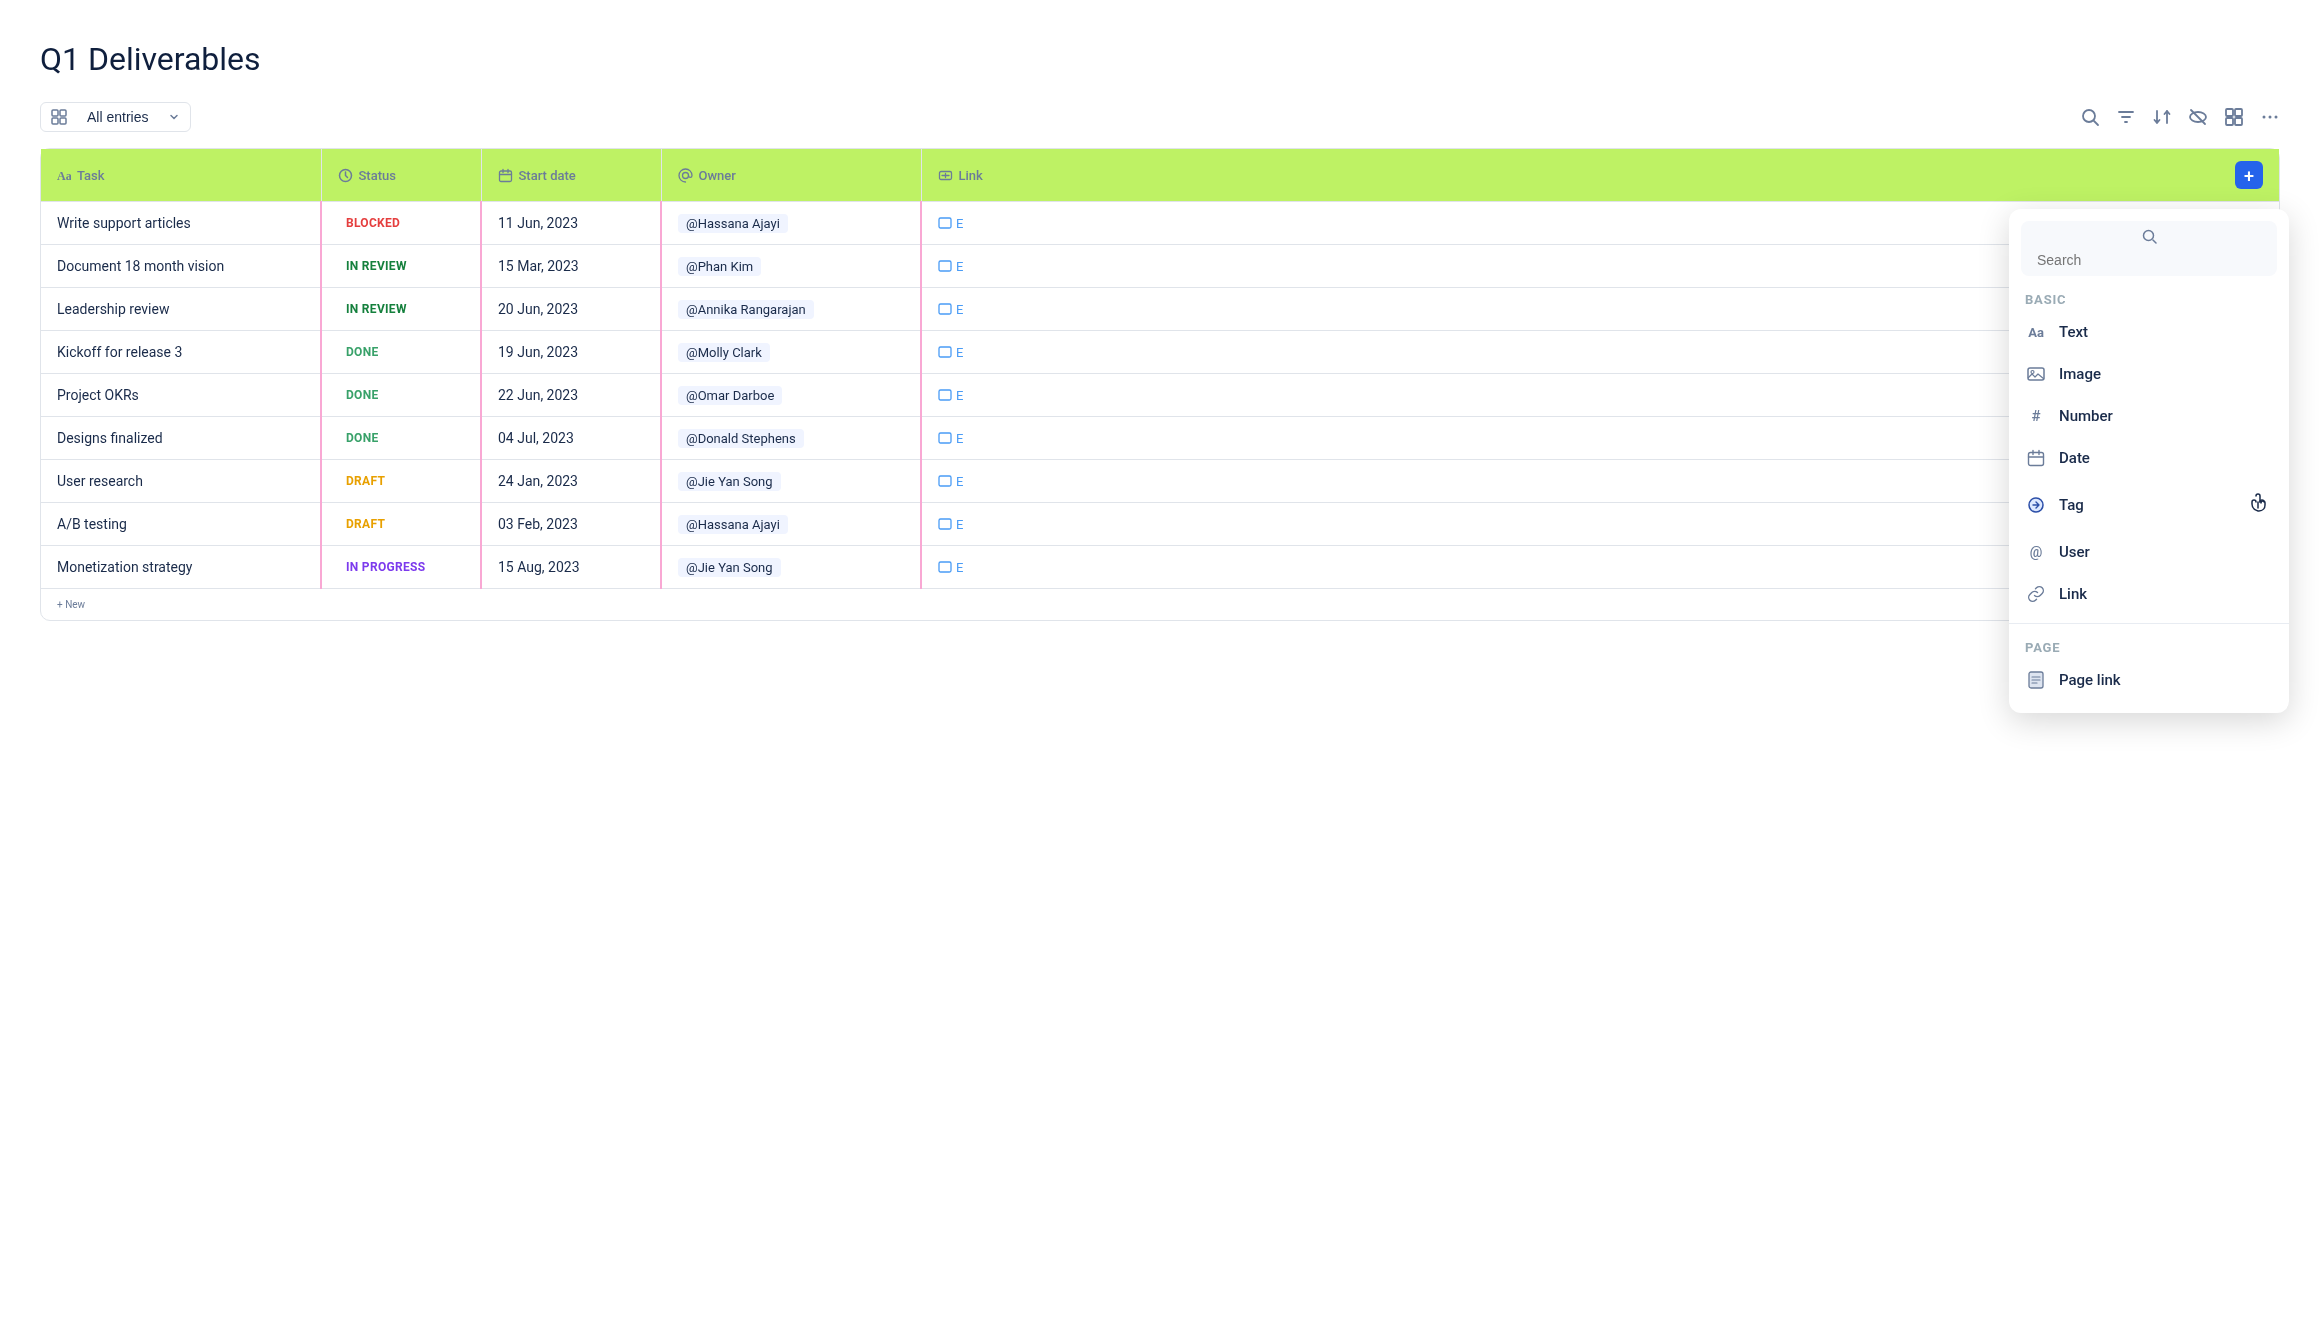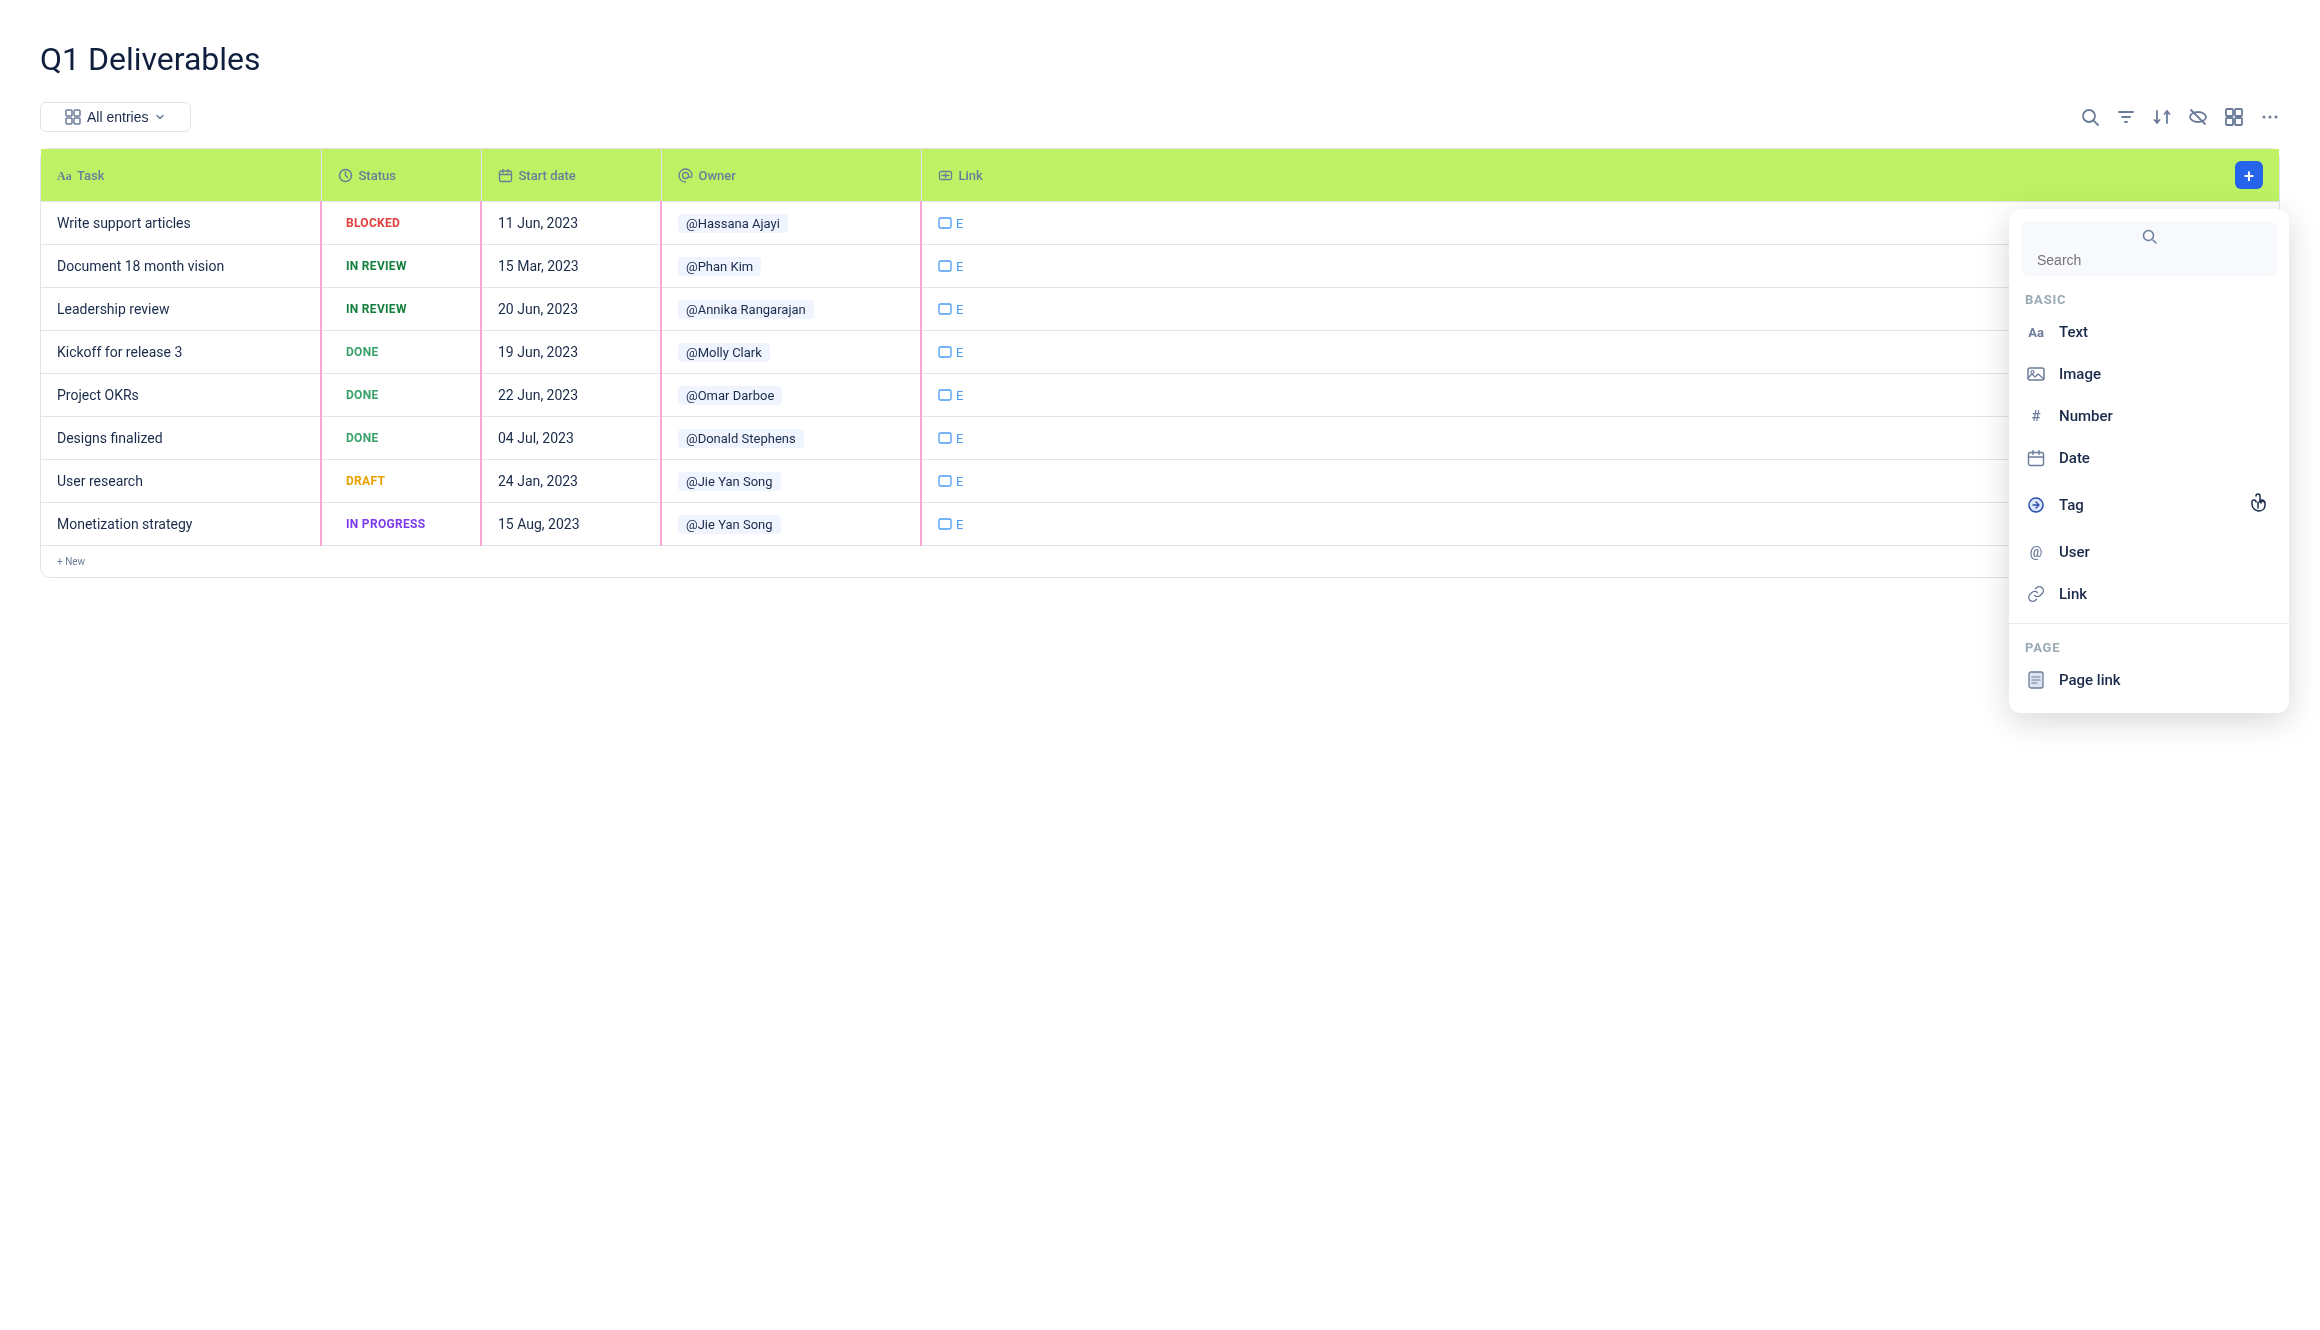--- a/index.html
+++ b/index.html
@@ -27,22 +27,22 @@
 
     .toolbar-left {
       display: flex;
       align-items: center;
       gap: 8px;
     }
 
     .all-entries-btn {
       display: flex;
       align-items: center;
-      gap: 6px;
-      padding: 6px 24px;
+      gap: 20px;
+      padding: 6px 10px;
       border: 1px solid #e0e4ea;
       border-radius: 6px;
       background: #fff;
       cursor: pointer;
       font-size: 14px;
       color: #1a2b4a;
       font-weight: 500;
     }
 
     .all-entries-btn svg { color: #6b7c99; }
@@ -557,20 +557,38 @@
     <td>
       <span class="link-cell">
         <svg width="14" height="14" viewBox="0 0 14 14" fill="none">
           <rect x="1" y="2" width="12" height="10" rx="1.5" stroke="#4a9cf6" stroke-width="1.3"></rect>
         </svg>
         <span style="color:#4a9cf6;font-size:13px;">E</span>
       </span>
     </td>
   </tr>
         <tr>
+    <td>A/B testing</td>
+    <td>
+      <span class="status-badge status-draft">DRAFT</span>
+    </td>
+    <td>03 Feb, 2023</td>
+    <td>
+      <span class="owner-tag">@Hassana Ajayi</span>
+    </td>
+    <td>
+      <span class="link-cell">
+        <svg width="14" height="14" viewBox="0 0 14 14" fill="none">
+          <rect x="1" y="2" width="12" height="10" rx="1.5" stroke="#4a9cf6" stroke-width="1.3"></rect>
+        </svg>
+        <span style="color:#4a9cf6;font-size:13px;">E</span>
+      </span>
+    </td>
+  </tr>
+        <tr>
     <td>Monetization strategy</td>
     <td>
       <span class="status-badge status-in-progress">IN PROGRESS</span>
     </td>
     <td>15 Aug, 2023</td>
     <td>
       <span class="owner-tag">@Jie Yan Song</span>
     </td>
     <td>
       <span class="link-cell">

